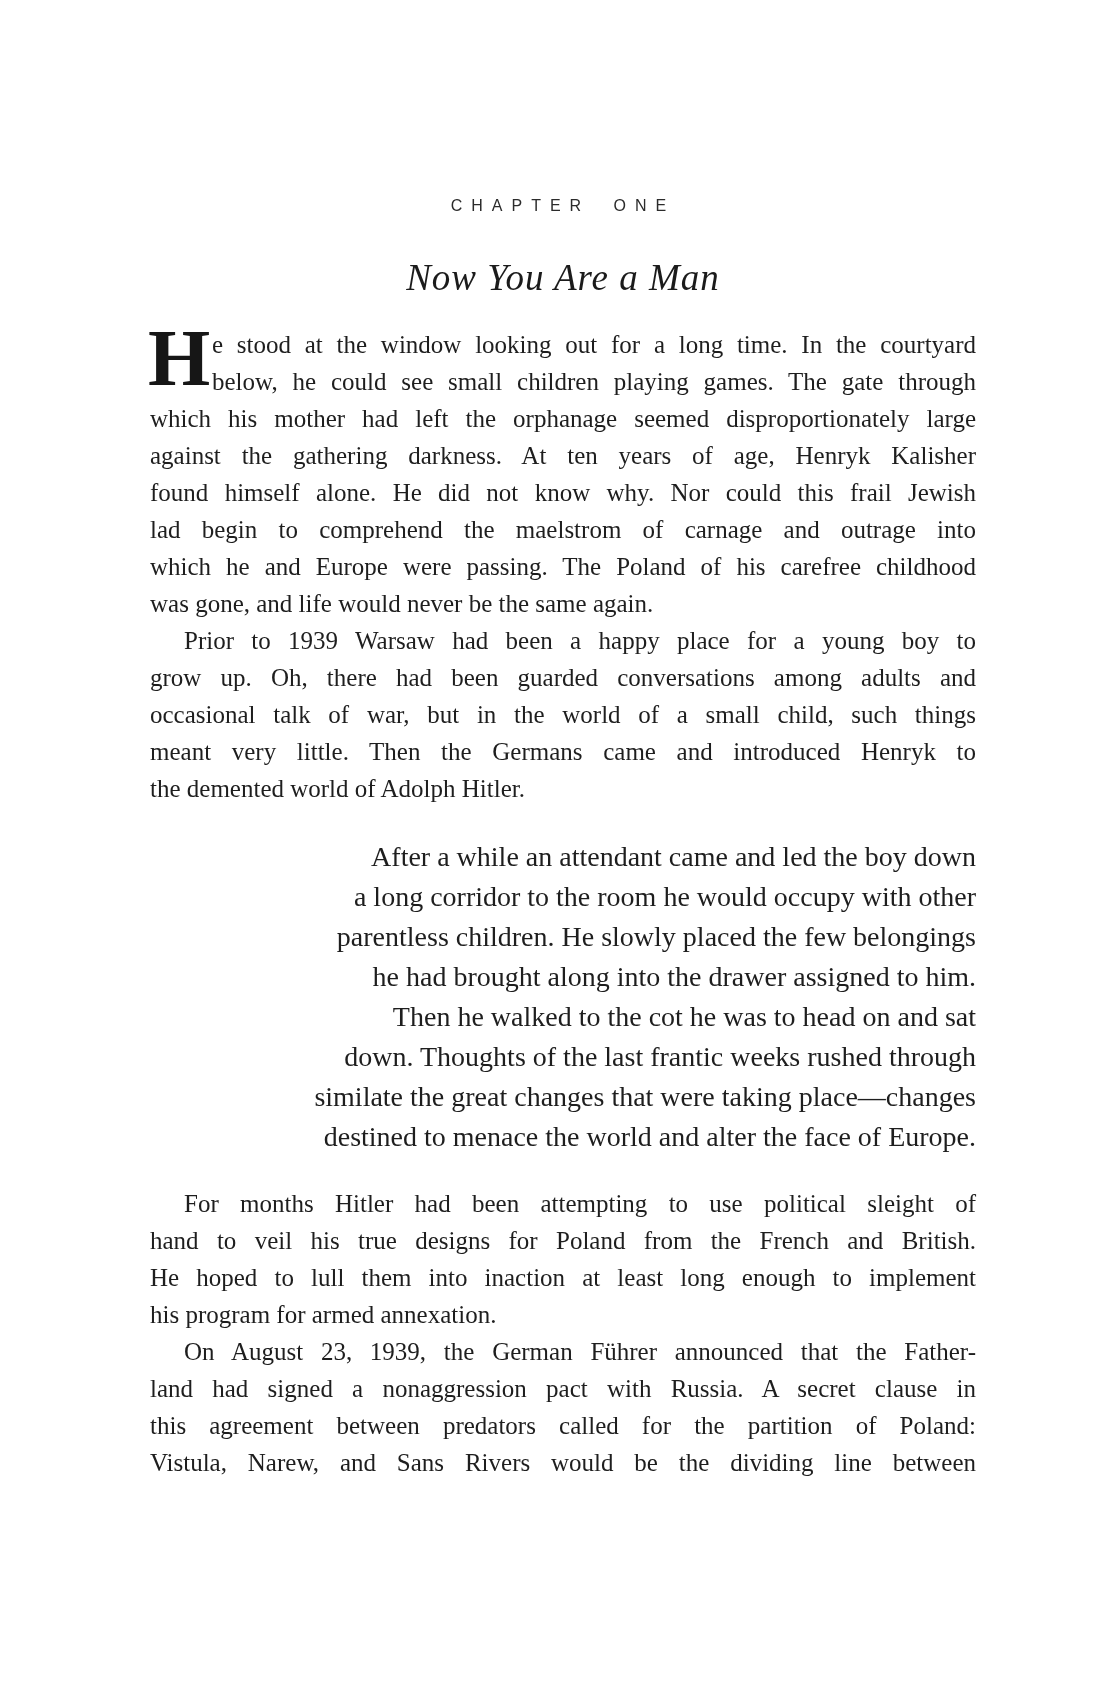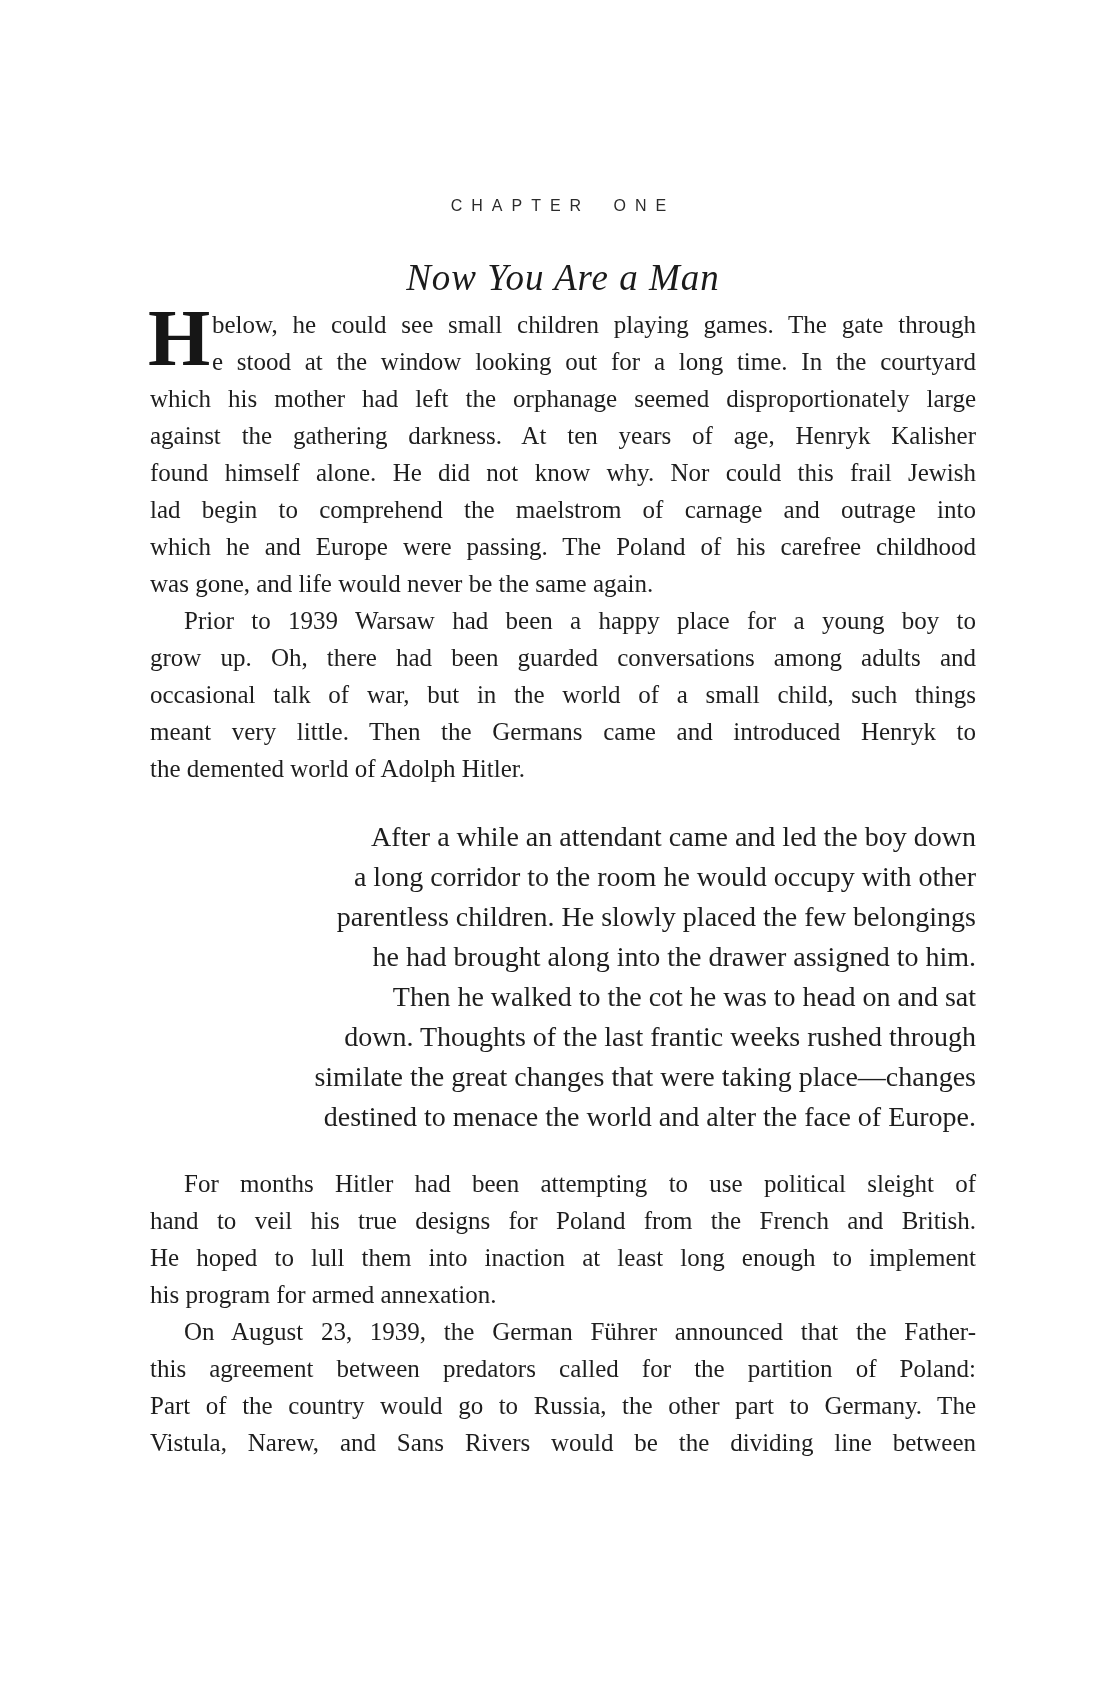--- a/index.html
+++ b/index.html
@@ -29,21 +29,21 @@
     color: #2b2b2b;
     margin: 0 0 40px 0;
   }
   .chapter-title {
     text-align: center;
     font-style: italic;
     font-size: 37px;
     line-height: 44px;
     letter-spacing: 1px;
     color: #1b1b1b;
-    margin: 0 0 6px 0;
+    margin: 0 0 26px 0;
   }
   .para {
     position: relative;
     font-size: 25px;
     line-height: 37px;
     margin: 0;
   }
   .para .line {
     text-align: justify;
     text-align-last: justify;
@@ -78,22 +78,22 @@
 </head>
 <body>
 
 <div class="page">
   <div class="content">
     <div class="kicker">CHAPTER ONE</div>
     <div class="chapter-title">Now You Are a Man</div>
     <div id="flow">
         <div class="para">
           <span class="dropcap">H</span>
+          <div class="line caproom">e stood at the window looking out for a long time. In the courtyard</div>
           <div class="line caproom">below, he could see small children playing games. The gate through</div>
-          <div class="line caproom">e stood at the window looking out for a long time. In the courtyard</div>
           <div class="line">which his mother had left the orphanage seemed disproportionately large</div>
           <div class="line">against the gathering darkness. At ten years of age, Henryk Kalisher</div>
           <div class="line">found himself alone. He did not know why. Nor could this frail Jewish</div>
           <div class="line">lad begin to comprehend the maelstrom of carnage and outrage into</div>
           <div class="line">which he and Europe were passing. The Poland of his carefree childhood</div>
           <div class="line last">was gone, and life would never be the same again.</div>
         </div>
         <div class="para">
           <div class="line indent">Prior to 1939 Warsaw had been a happy place for a young boy to</div>
           <div class="line">grow up. Oh, there had been guarded conversations among adults and</div>
@@ -112,19 +112,19 @@
           <div class="line">destined to menace the world and alter the face of Europe.</div>
         </div>
         <div class="para">
           <div class="line indent">For months Hitler had been attempting to use political sleight of</div>
           <div class="line">hand to veil his true designs for Poland from the French and British.</div>
           <div class="line">He hoped to lull them into inaction at least long enough to implement</div>
           <div class="line last">his program for armed annexation.</div>
         </div>
         <div class="para">
           <div class="line indent">On August 23, 1939, the German Führer announced that the Father-</div>
+          <div class="line">land had signed a nonaggression pact with Russia. A secret clause in</div>
           <div class="line">this agreement between predators called for the partition of Poland:</div>
-          <div class="line">Part of the country would go to Russia, the other part to Germany. The</div>
           <div class="line">Vistula, Narew, and Sans Rivers would be the dividing line between</div>
         </div>
       </div>
   </div>
 </div>
 
 </body></html>

